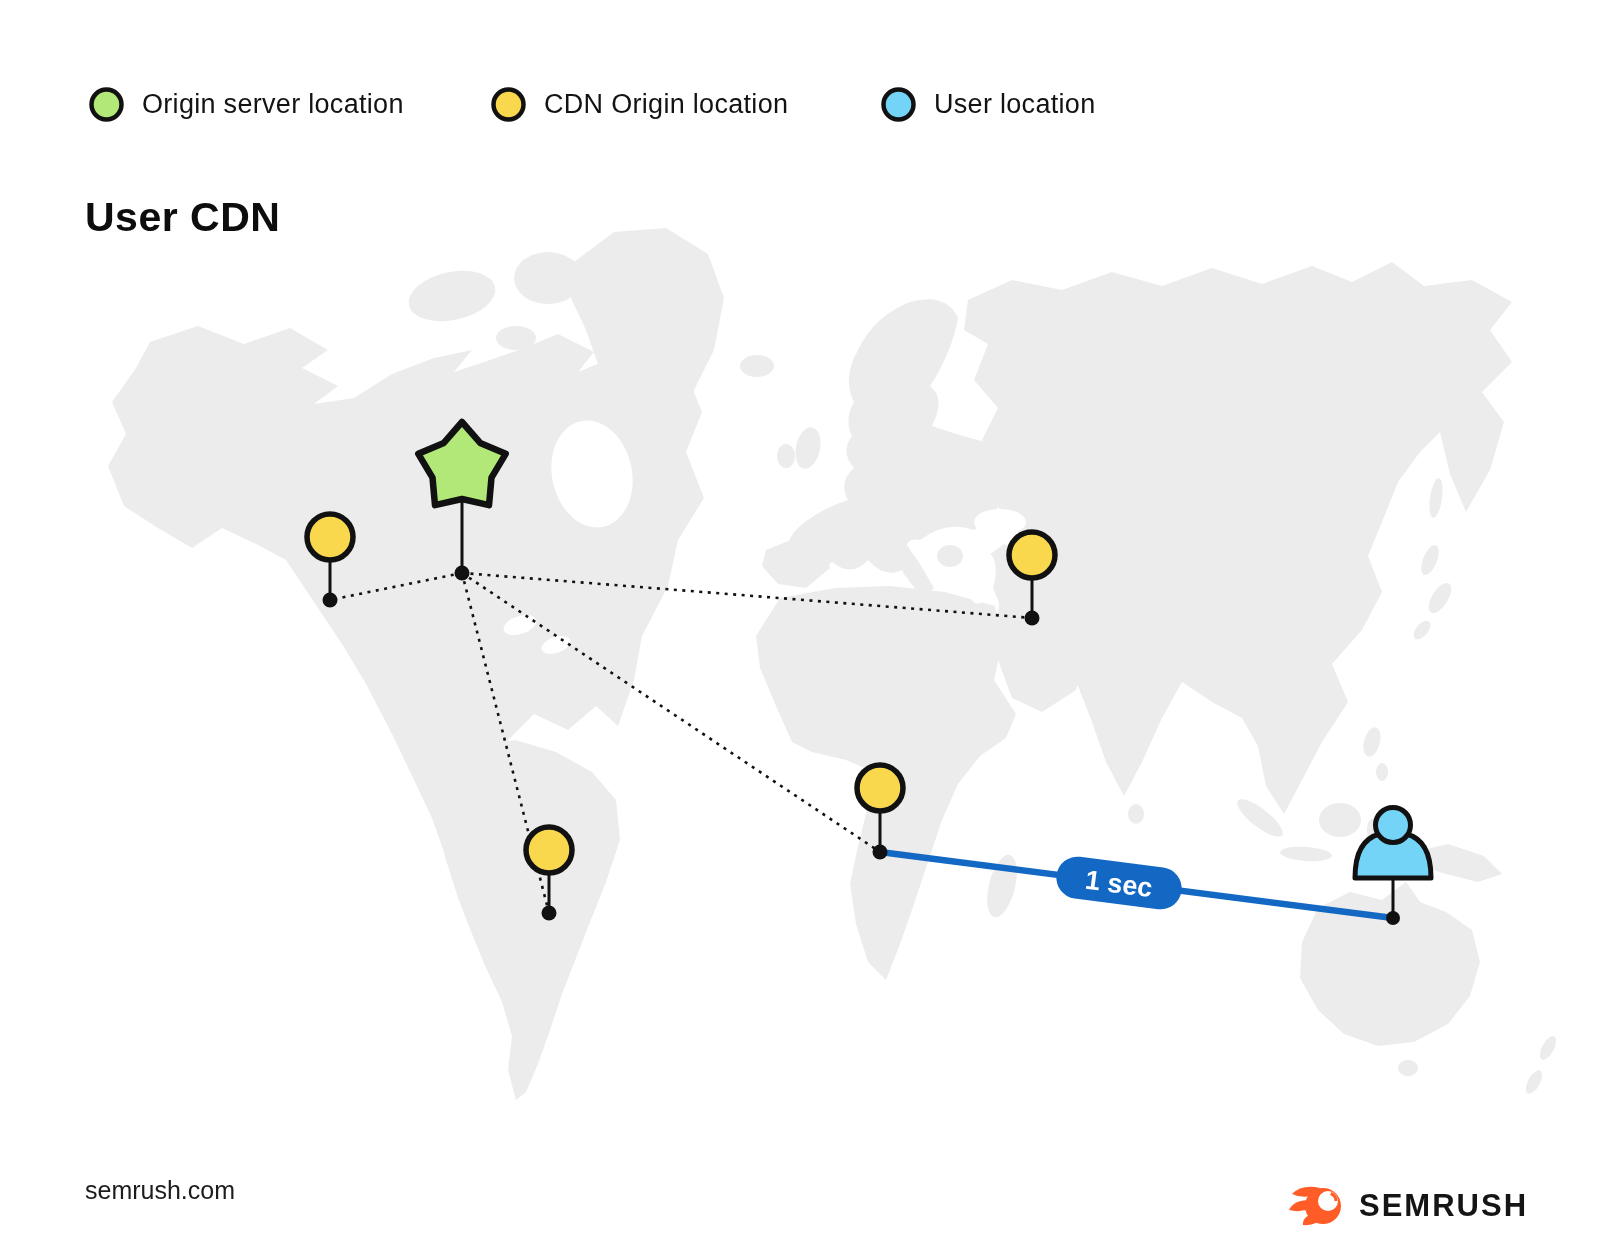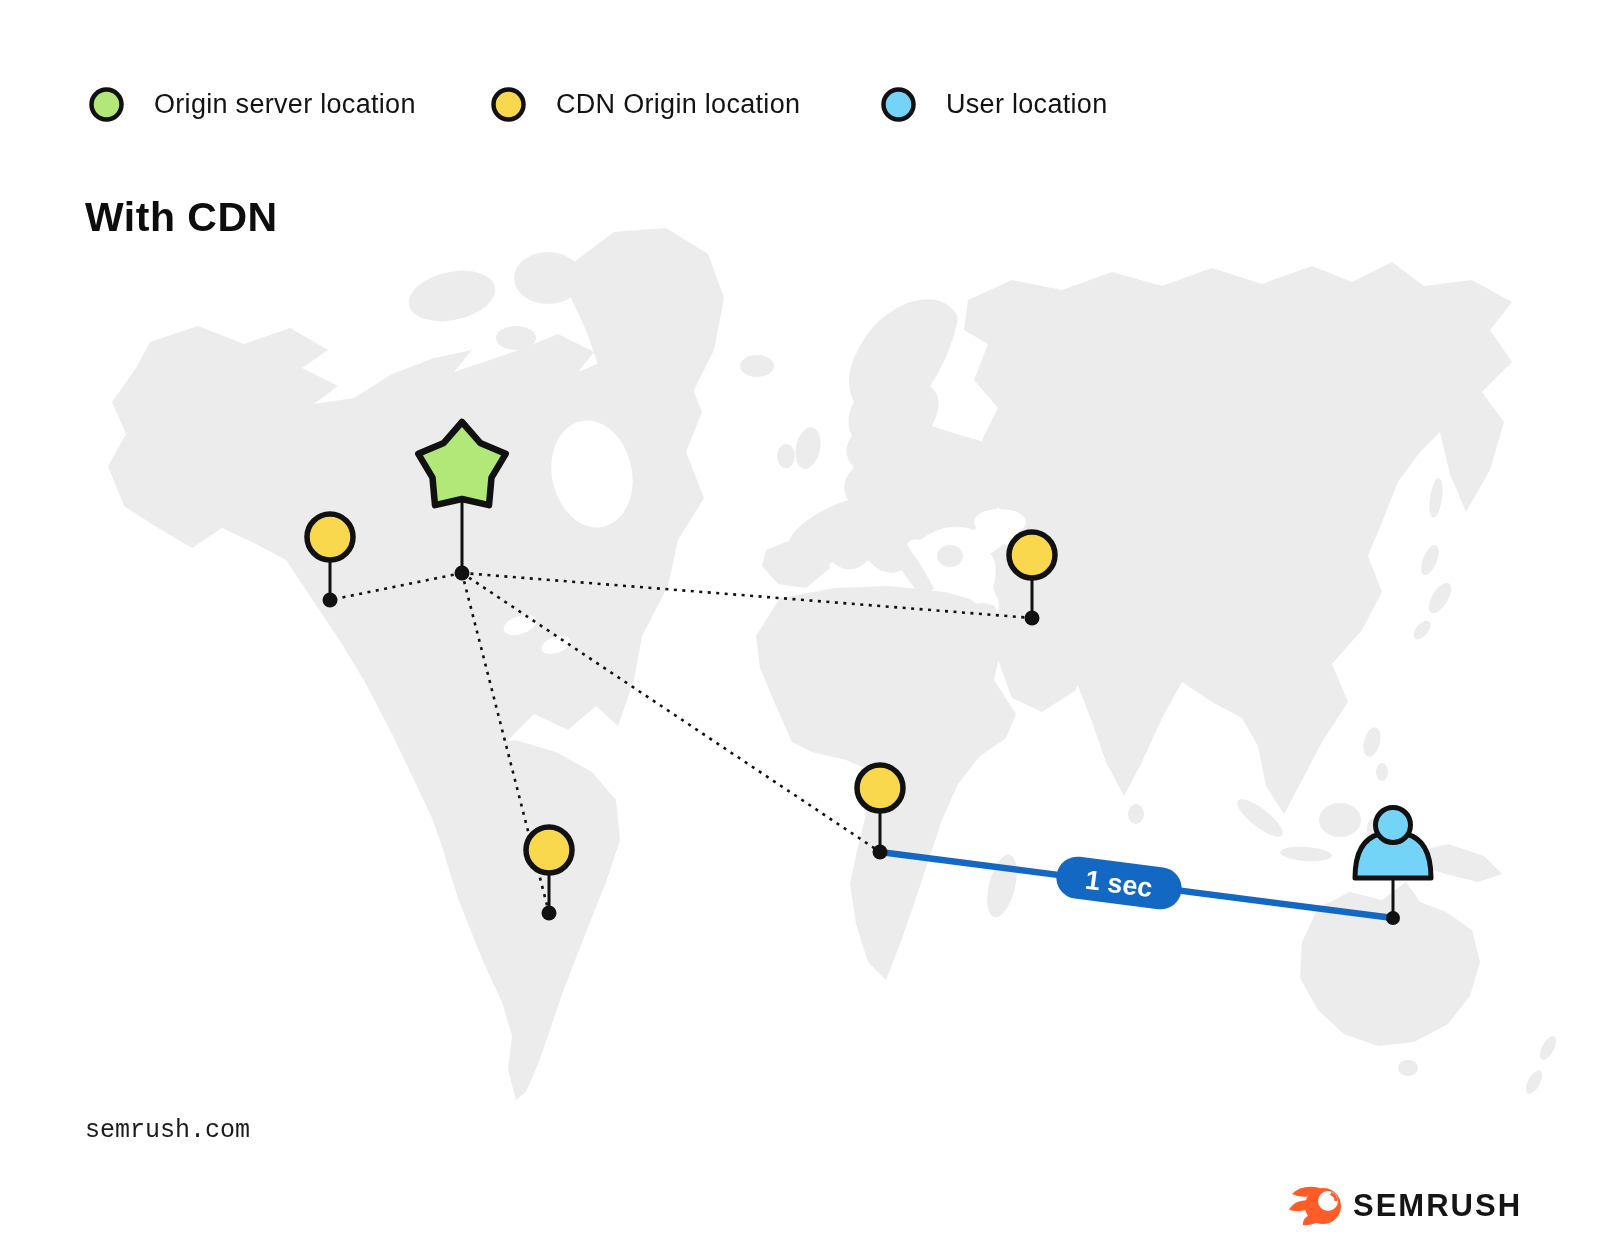--- a/index.html
+++ b/index.html
@@ -2,26 +2,26 @@
 <html><head>
 <meta charset="utf-8">
 <style>
   html,body{margin:0;padding:0;background:#ffffff;}
   body{width:1600px;height:1252px;overflow:hidden;position:relative;
        font-family:"Liberation Sans",sans-serif;color:#131313;}
   .stage{position:absolute;inset:0;width:1600px;height:1252px;}
   svg.map{position:absolute;left:0;top:0;}
   .land{fill:#ececec;}
   .water{fill:#ffffff;}
-  .legend-item{position:absolute;top:84px;display:flex;align-items:center;gap:29px;height:40px;}
+  .legend-item{position:absolute;top:84px;display:flex;align-items:center;gap:17px;height:40px;}
   .legend-item .label{font-size:27px;font-weight:500;letter-spacing:.3px;color:#131313;white-space:nowrap;}
   .page-title{position:absolute;left:85px;top:194px;font-size:41px;font-weight:bold;letter-spacing:.5px;color:#0d0d0d;}
-  .footer-url{position:absolute;left:85px;top:1116px;font-size:25px;color:#1c1c1c;font-family:Liberation Mono, monospace;}
+  .footer-url{position:absolute;left:85px;top:1176px;font-size:25px;color:#1c1c1c;}
   .brand{position:absolute;left:1286px;top:1182px;display:flex;align-items:center;}
-  .brand .wordmark{font-size:31px;font-weight:bold;letter-spacing:2px;color:#151515;margin-left:9px;line-height:48px;}
+  .brand .wordmark{font-size:31px;font-weight:bold;letter-spacing:2px;color:#151515;margin-left:15px;line-height:48px;}
 </style>
 </head>
 <body>
 
 <div class="stage">
 
   <svg class="map" width="1600" height="1252" viewBox="0 0 1600 1252">
 
     <g>
 
@@ -143,21 +143,21 @@
     </svg>
     <span class="label">CDN Origin location</span>
   </div>
   <div class="legend-item" style="left:880px;">
     <svg width="37" height="37">
       <circle cx="18.5" cy="18.5" r="15" stroke="#111111" stroke-width="4.5" fill="#74d4f7"></circle>
     </svg>
     <span class="label">User location</span>
   </div>
 
-  <div class="page-title">With CDN</div>
+  <div class="page-title">User CDN</div>
 
   <div class="footer-url">semrush.com</div>
 
   <div class="brand">
     <svg width="58" height="48" viewBox="0 0 58 48">
       <g fill="#ff5c28">
         <path d="M34 6 Q16 2 6 12 Q16 17 30 13 Z"></path>
         <path d="M26 18 Q8 17 3 28 Q14 31 27 26 Z"></path>
         <path d="M30 31 Q16 34 17 43 Q27 44 35 38 Z"></path>
         <circle cx="37" cy="24" r="18"></circle>

